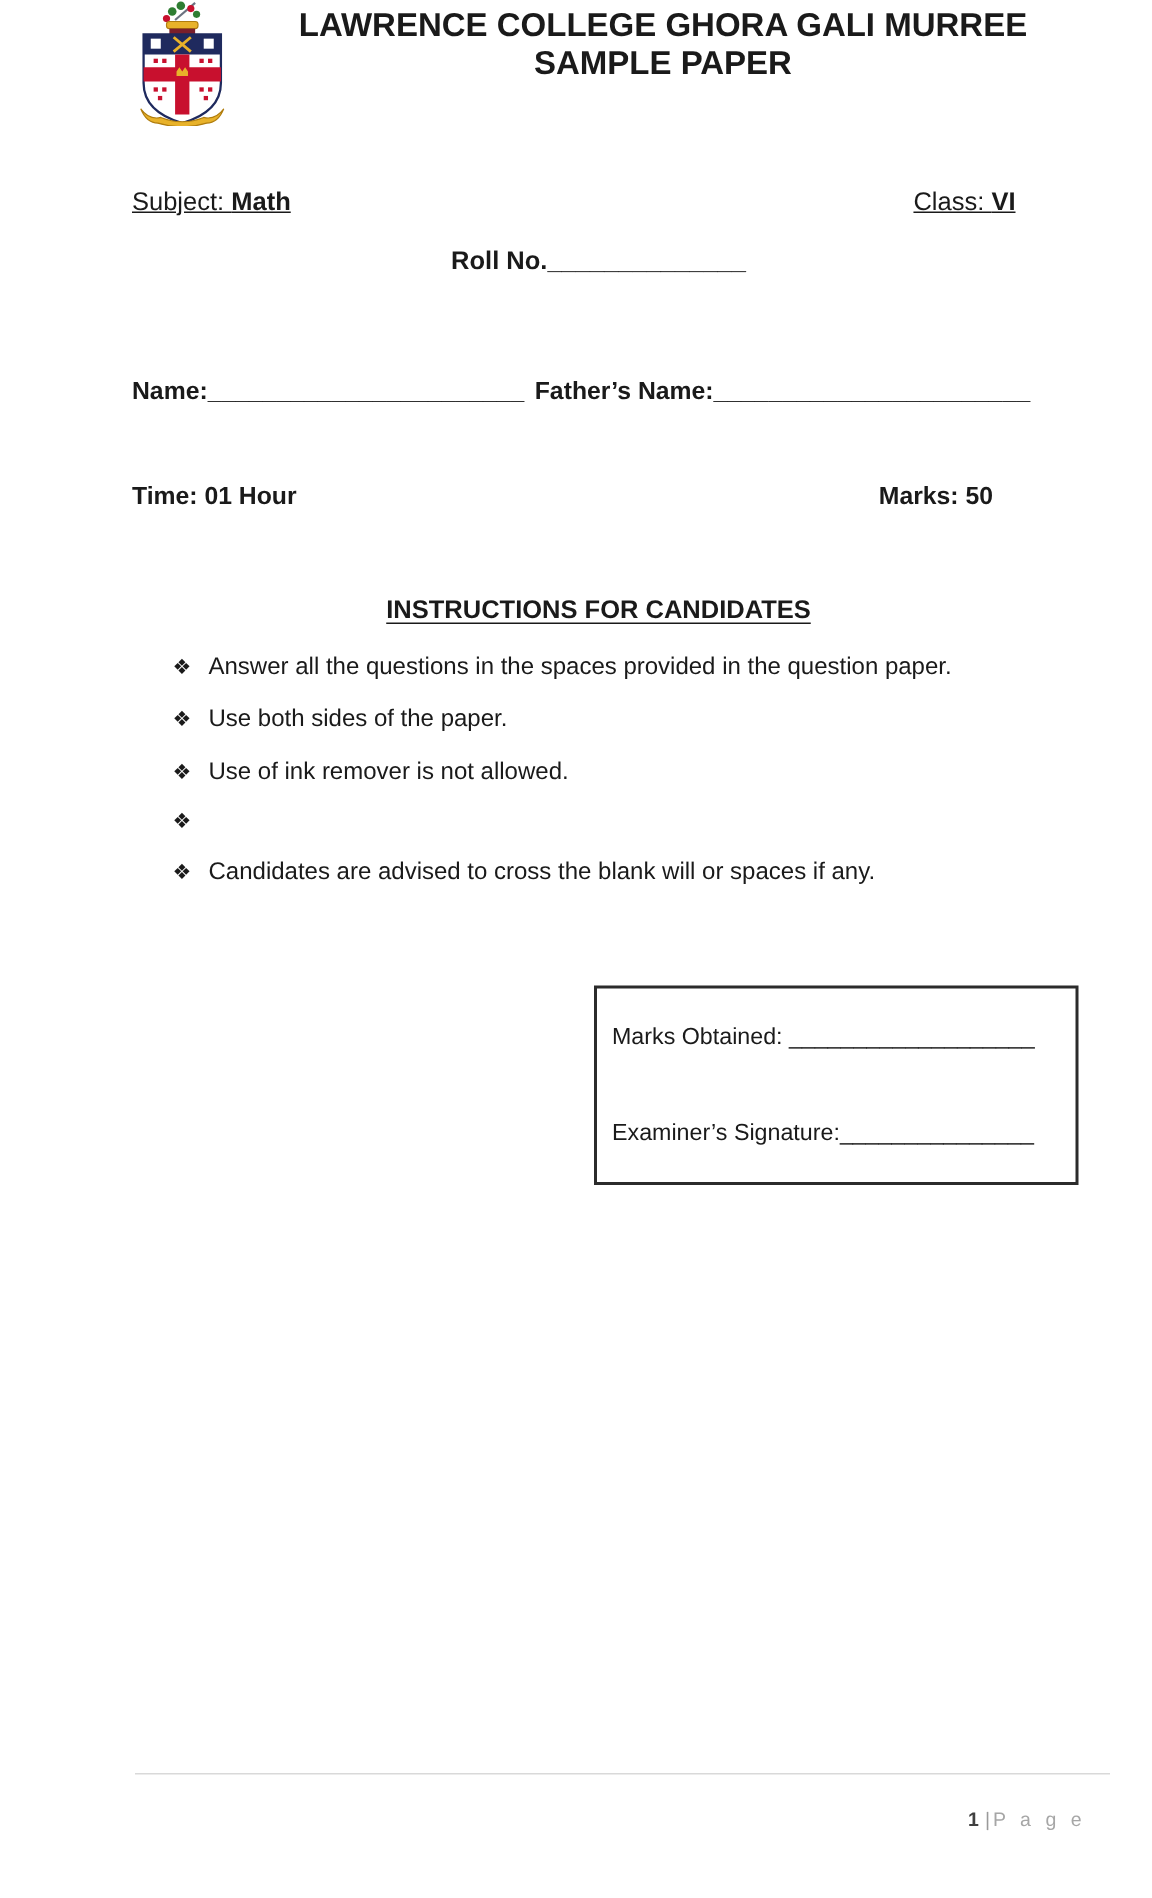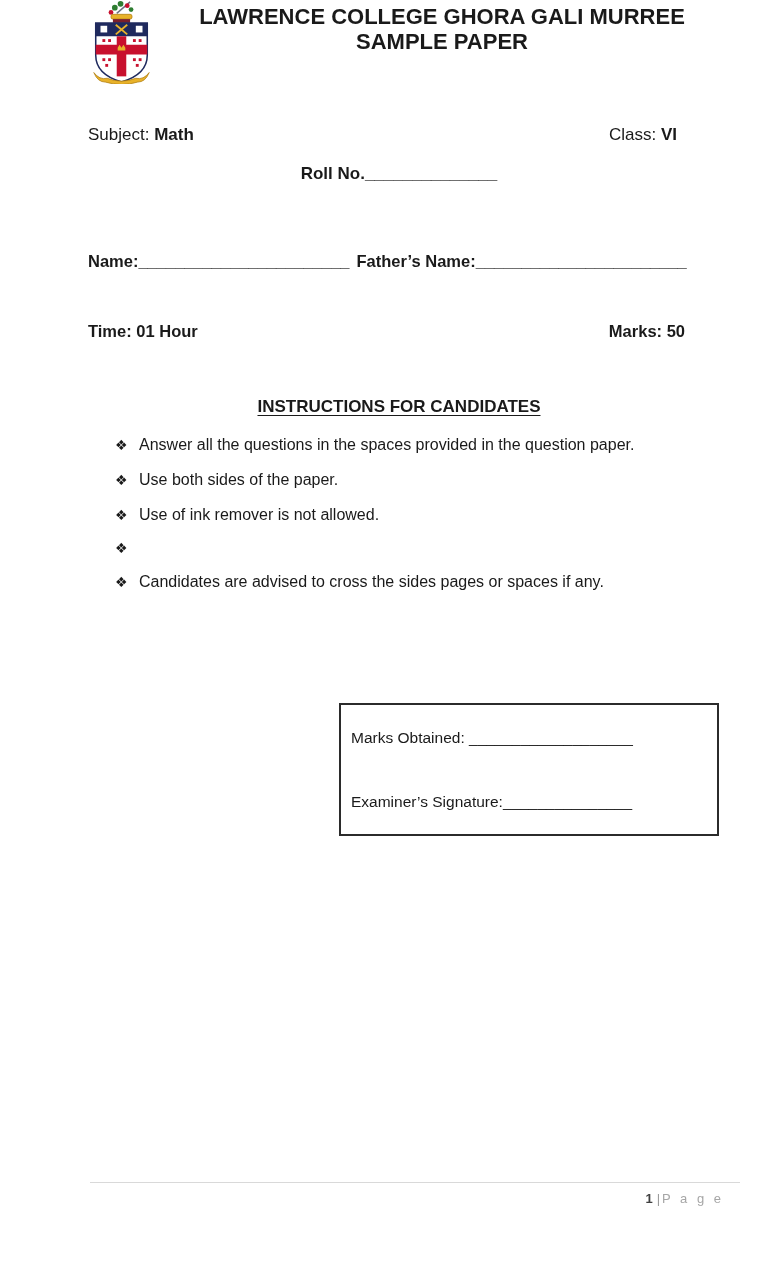--- a/index.html
+++ b/index.html
@@ -44,41 +44,41 @@
   
   .content {
     padding-left: 88px;
     padding-right: 58px;
   }
   .row-split {
     display: flex;
     justify-content: space-between;
     align-items: baseline;
   }
-  .subject-row { margin-top: 33px; font-size: 17px; }
+  .subject-row { margin-top: 33px; font-size: 17px; text-decoration: underline; }
   .subject-row .right-item { margin-right: 33px; }
   .bold { font-weight: bold; }
 
   .roll-row {
     margin-top: 19px;
     text-align: center;
     font-size: 17px;
     font-weight: bold;
   }
 
   .name-row {
     margin-top: 68px;
     font-size: 16.5px;
     font-weight: bold;
     white-space: nowrap;
   }
   .name-row .sep { display: inline-block; width: 7px; }
 
   .time-row { margin-top: 51px; font-size: 16.5px; font-weight: bold; gap: 13px; }
-  .time-row .right-item { margin-right: 25px; }
+  .time-row .right-item { margin-right: 48px; }
 
   .instructions-heading {
     margin-top: 56px;
     text-align: center;
     font-size: 17px;
     font-weight: bold;
     text-decoration: underline;
     text-underline-offset: 3px;
   }
   .instructions-list {
@@ -95,39 +95,39 @@
   }
   .bullet-glyph {
     width: 24px;
     flex: 0 0 24px;
     font-family: "DejaVu Sans", sans-serif;
     font-size: 14px;
     color: #1a1a1a;
   }
 
   .result-box {
-    margin-top: 112px;
+    margin-top: 66px;
     margin-left: auto;
     margin-right: -9px;
-    width: 380px;
+    width: 323px;
     height: 133px;
     border: 2px solid #2b2b2b;
     padding: 24px 10px 0 10px;
     font-size: 15.5px;
   }
   .examiner-line { margin-top: 46px; }
 
   
   .footer {
     position: absolute;
     left: 90px;
     right: 28px;
     top: 1182px;
     border-top: 1px solid #d9d9d9;
-    padding-top: 8px;
+    padding-top: 22px;
     text-align: right;
     padding-right: 16px;
     font-size: 13px;
   }
   .page-number { color: #404040; font-weight: bold; letter-spacing: 2px; }
   .footer-sep { color: #9a9a9a; padding: 0 2px; }
   .page-word { color: #a6a6a6; letter-spacing: 3px; }
 </style>
 </head>
 <body>
@@ -220,21 +220,21 @@
       </li>
       <li>
         <span class="bullet-glyph">❖</span>
         <span>Use of ink remover is not allowed.</span>
       </li>
       <li>
         <span class="bullet-glyph">❖</span>
       </li>
       <li>
         <span class="bullet-glyph">❖</span>
-        <span>Candidates are advised to cross the sides pages or spaces if any.</span>
+        <span>Candidates are advised to cross the blank will or spaces if any.</span>
       </li>
     </ul>
 
     <div class="result-box">
       <div>Marks Obtained: ___________________</div>
       <div class="examiner-line">Examiner’s Signature:_______________</div>
     </div>
 
   </div>
 

